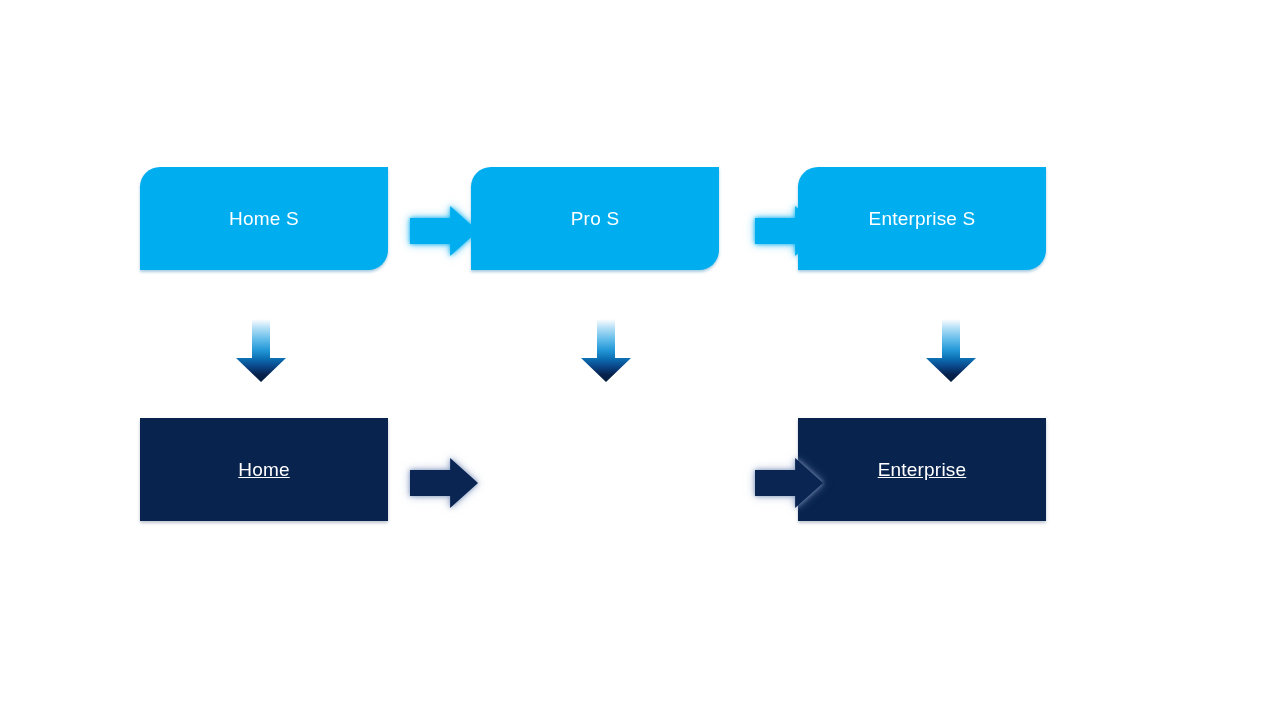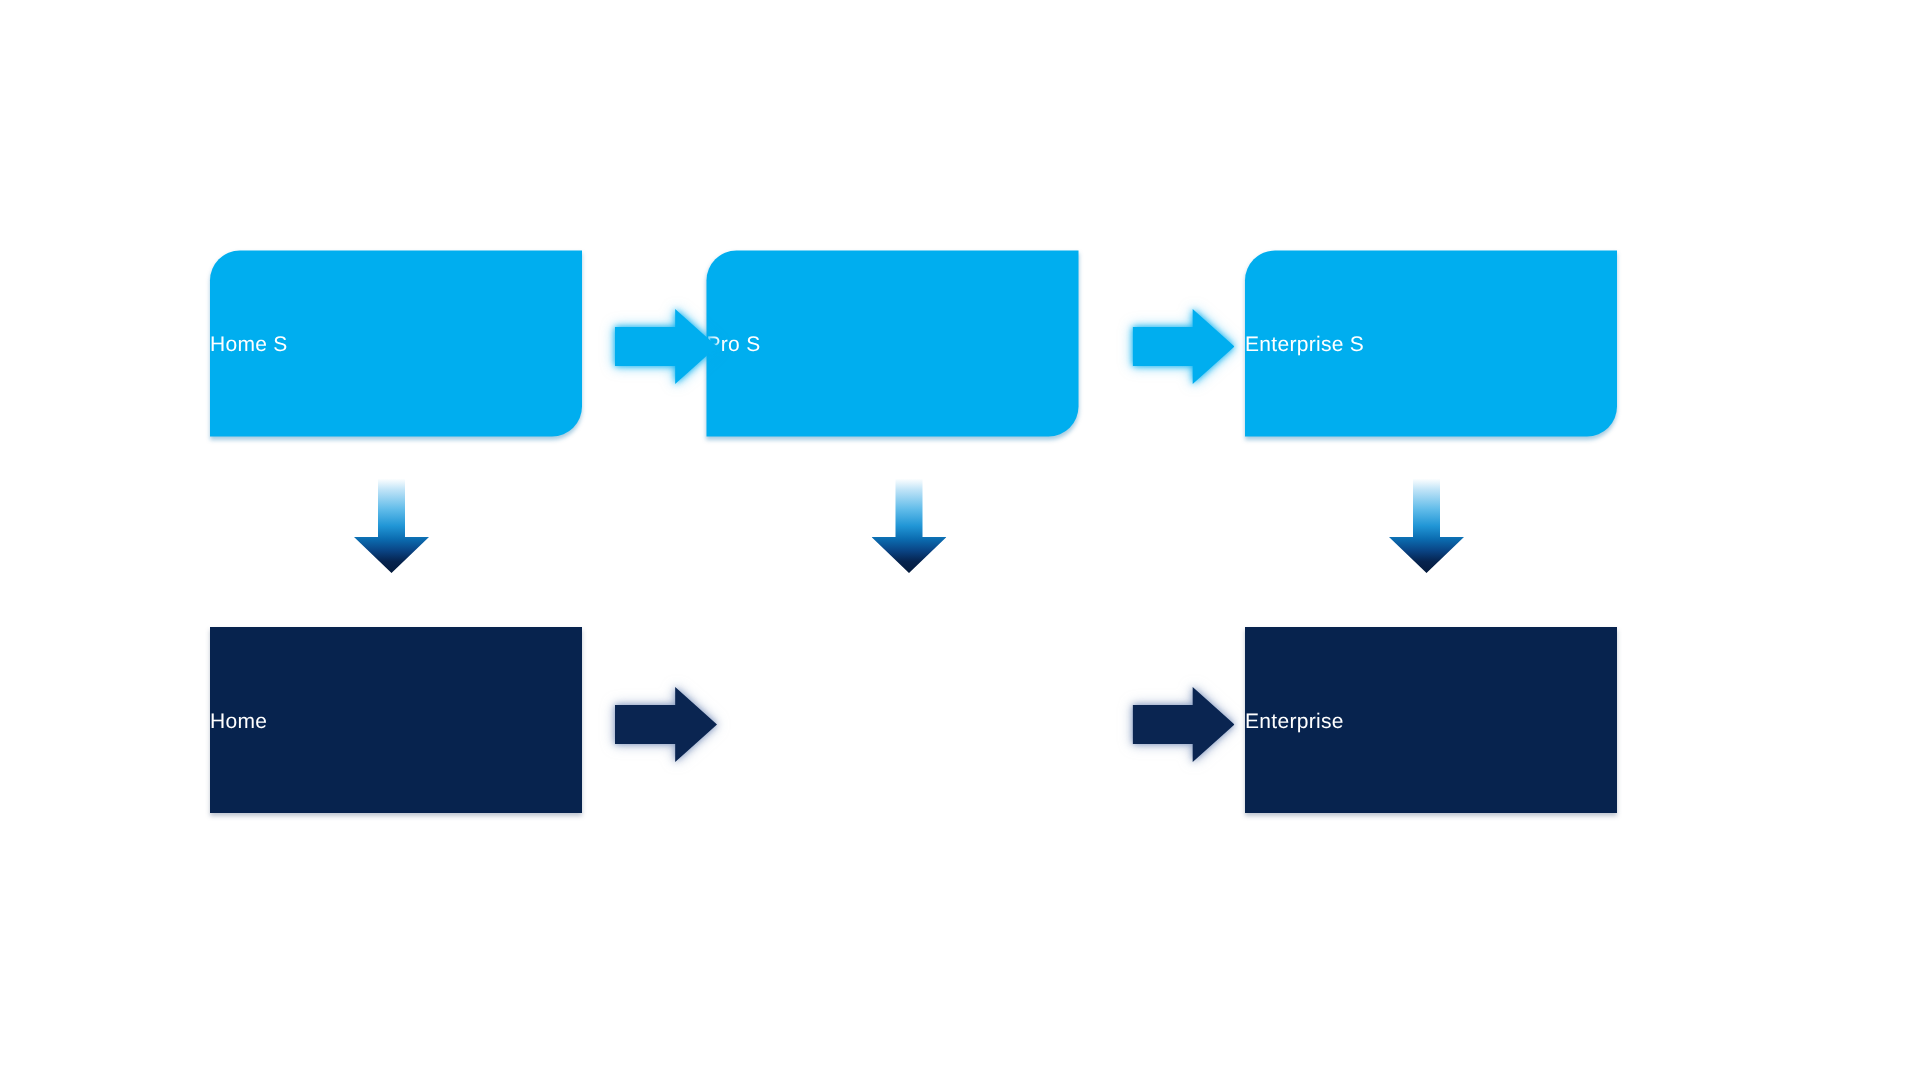--- a/index.html
+++ b/index.html
@@ -13,43 +13,44 @@
     width: 1280px;
     height: 720px;
     background: var(--background, #ffffff);
     overflow: hidden;
   }
 
   
   .node {
     position: absolute;
     width: 248px;
-    height: 124px;
+    height: 103px;
     display: flex;
     align-items: center;
-    justify-content: flex-start;
+    justify-content: center;
     color: var(--text, #ffffff);
-    font-size: 14px;
+    font-size: 19px;
     letter-spacing: 0.2px;
   }
   .node-top {
     background: var(--top-box-fill, #00AEEF);
     border-radius: 20px 0 20px 0;
     box-shadow: 0 2px 3px rgba(0, 110, 170, 0.35);
   }
   .node-bottom {
     background: var(--bottom-box-fill, #07234E);
     box-shadow: 0 2px 3px rgba(70, 90, 120, 0.35);
+    text-decoration: underline;
   }
 
   .row-top    { top: 167px; }
   .row-bottom { top: 418px; }
   .col-1 { left: 140px; }
   .col-2 { left: 471px; }
-  .col-3 { left: 830px; }
+  .col-3 { left: 798px; }
 
   
   .arrow-right-wrap {
     position: absolute;
     width: 68px;
     height: 50px;
   }
   .arrow-right-wrap.glow-light {
     filter: drop-shadow(0 0 2px rgba(0, 174, 239, 0.9))
             drop-shadow(0 0 4px rgba(0, 174, 239, 0.5));

